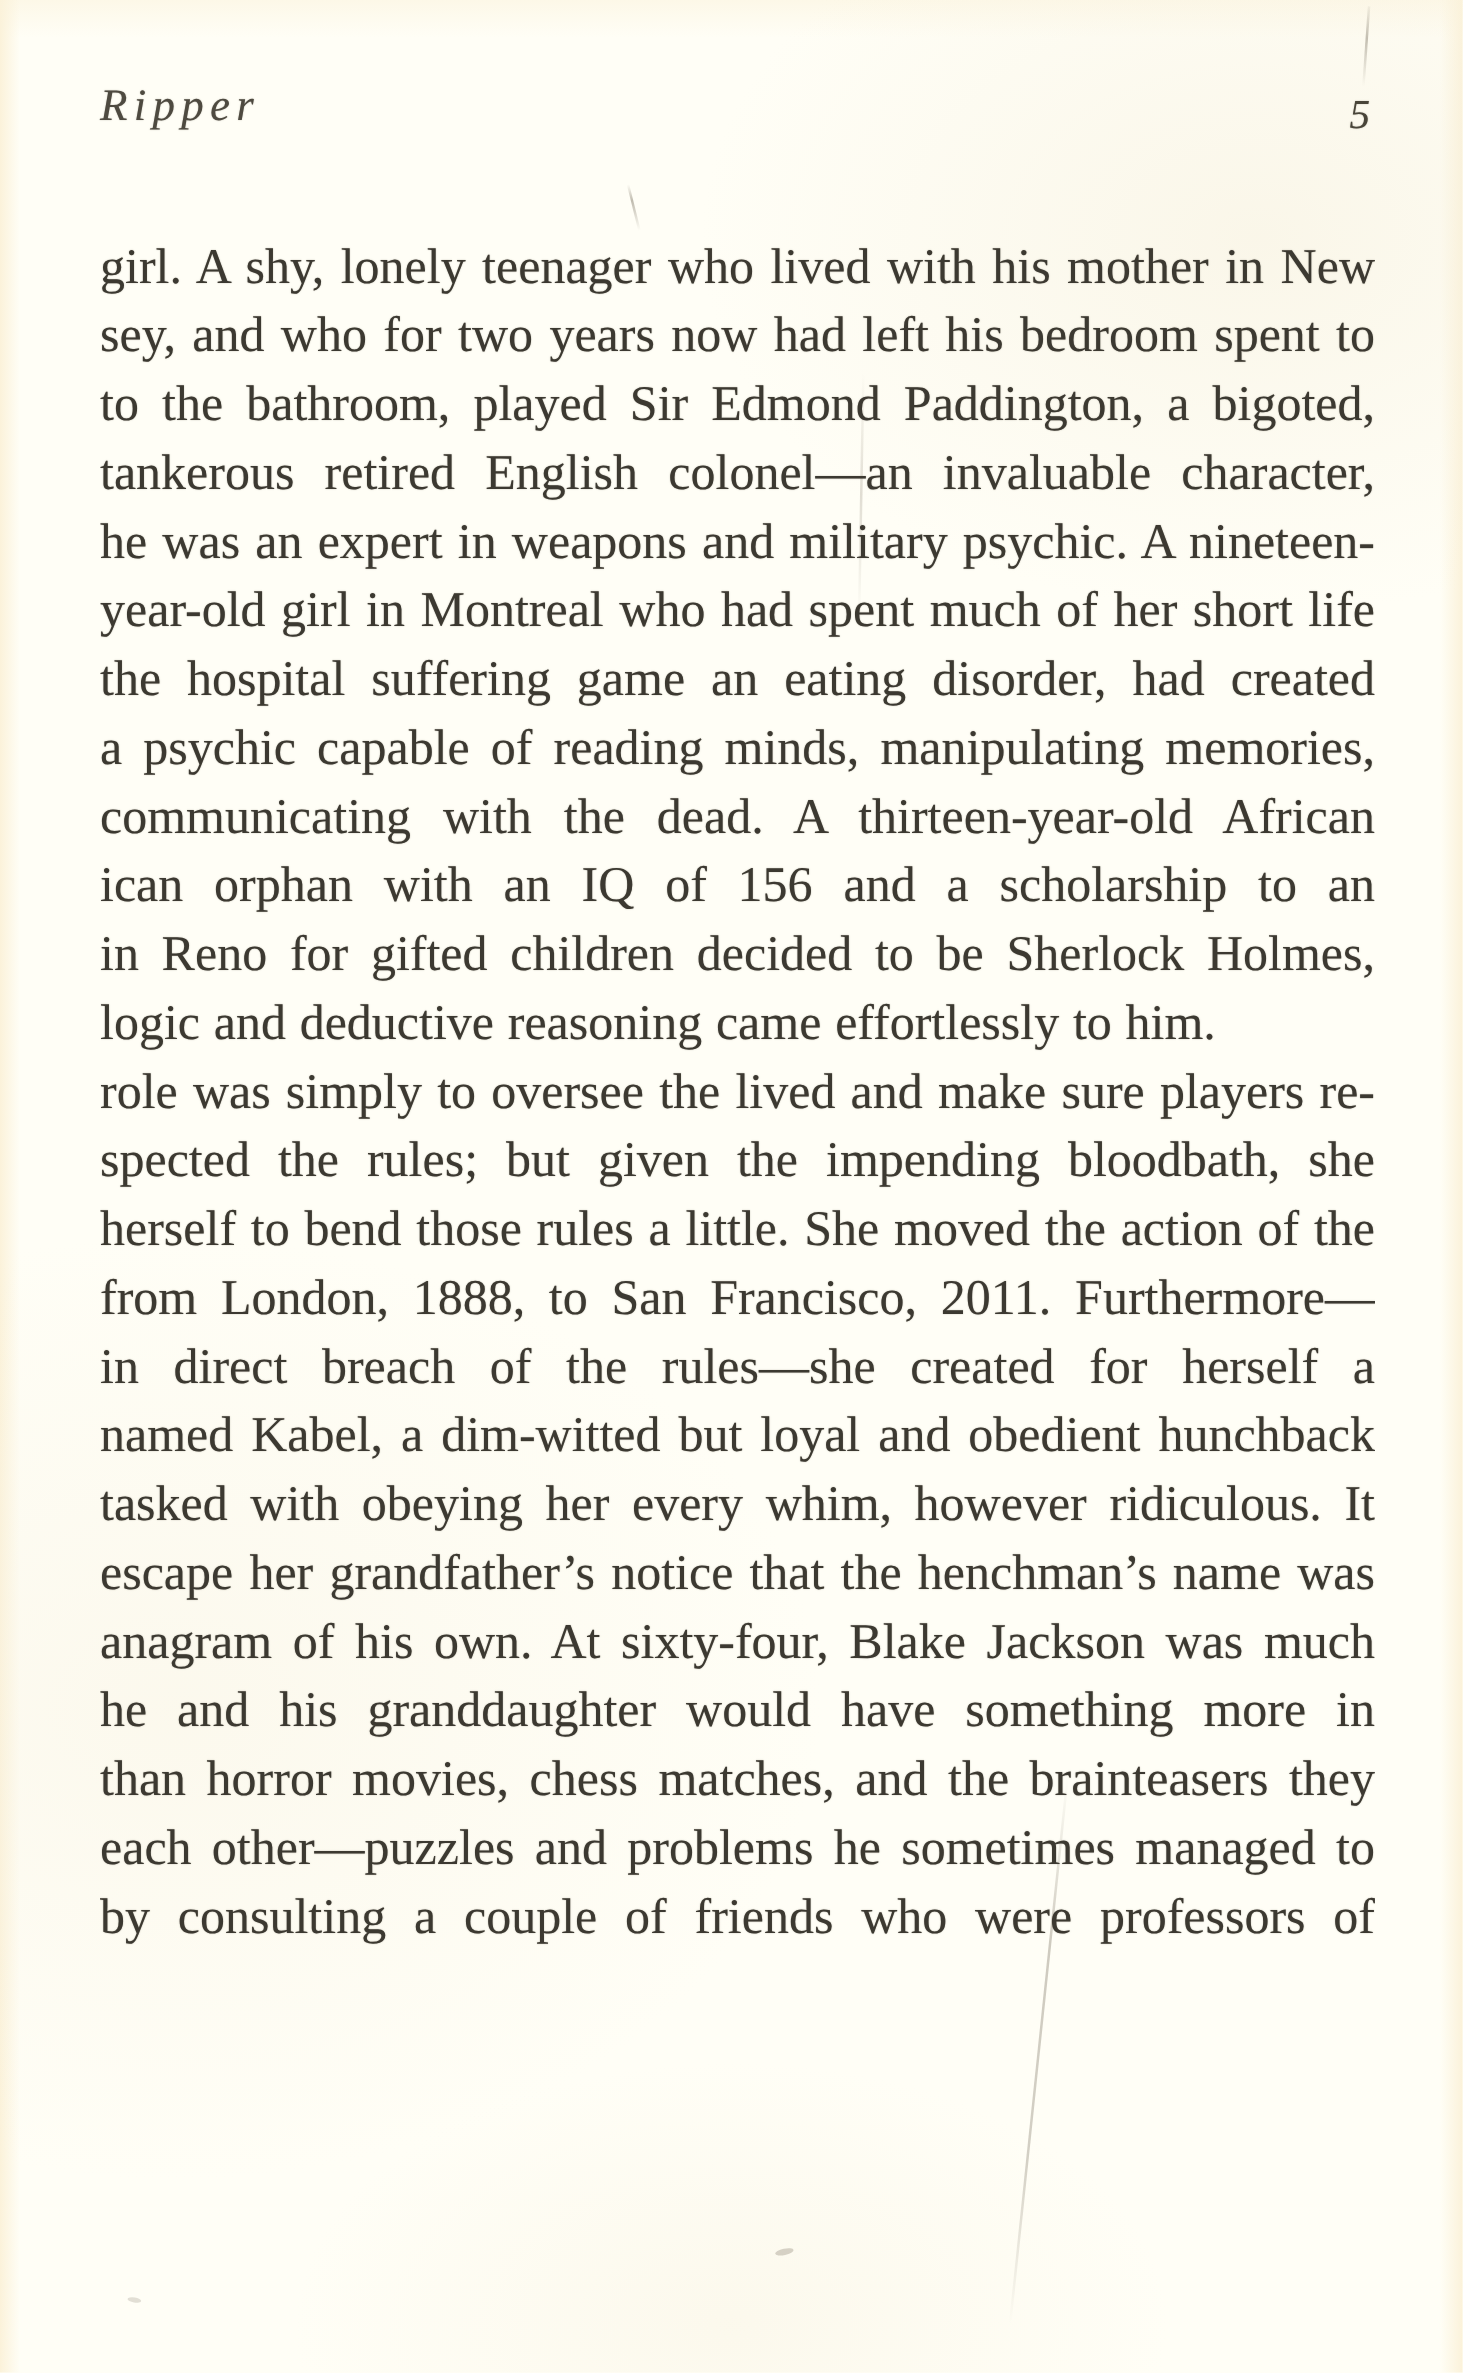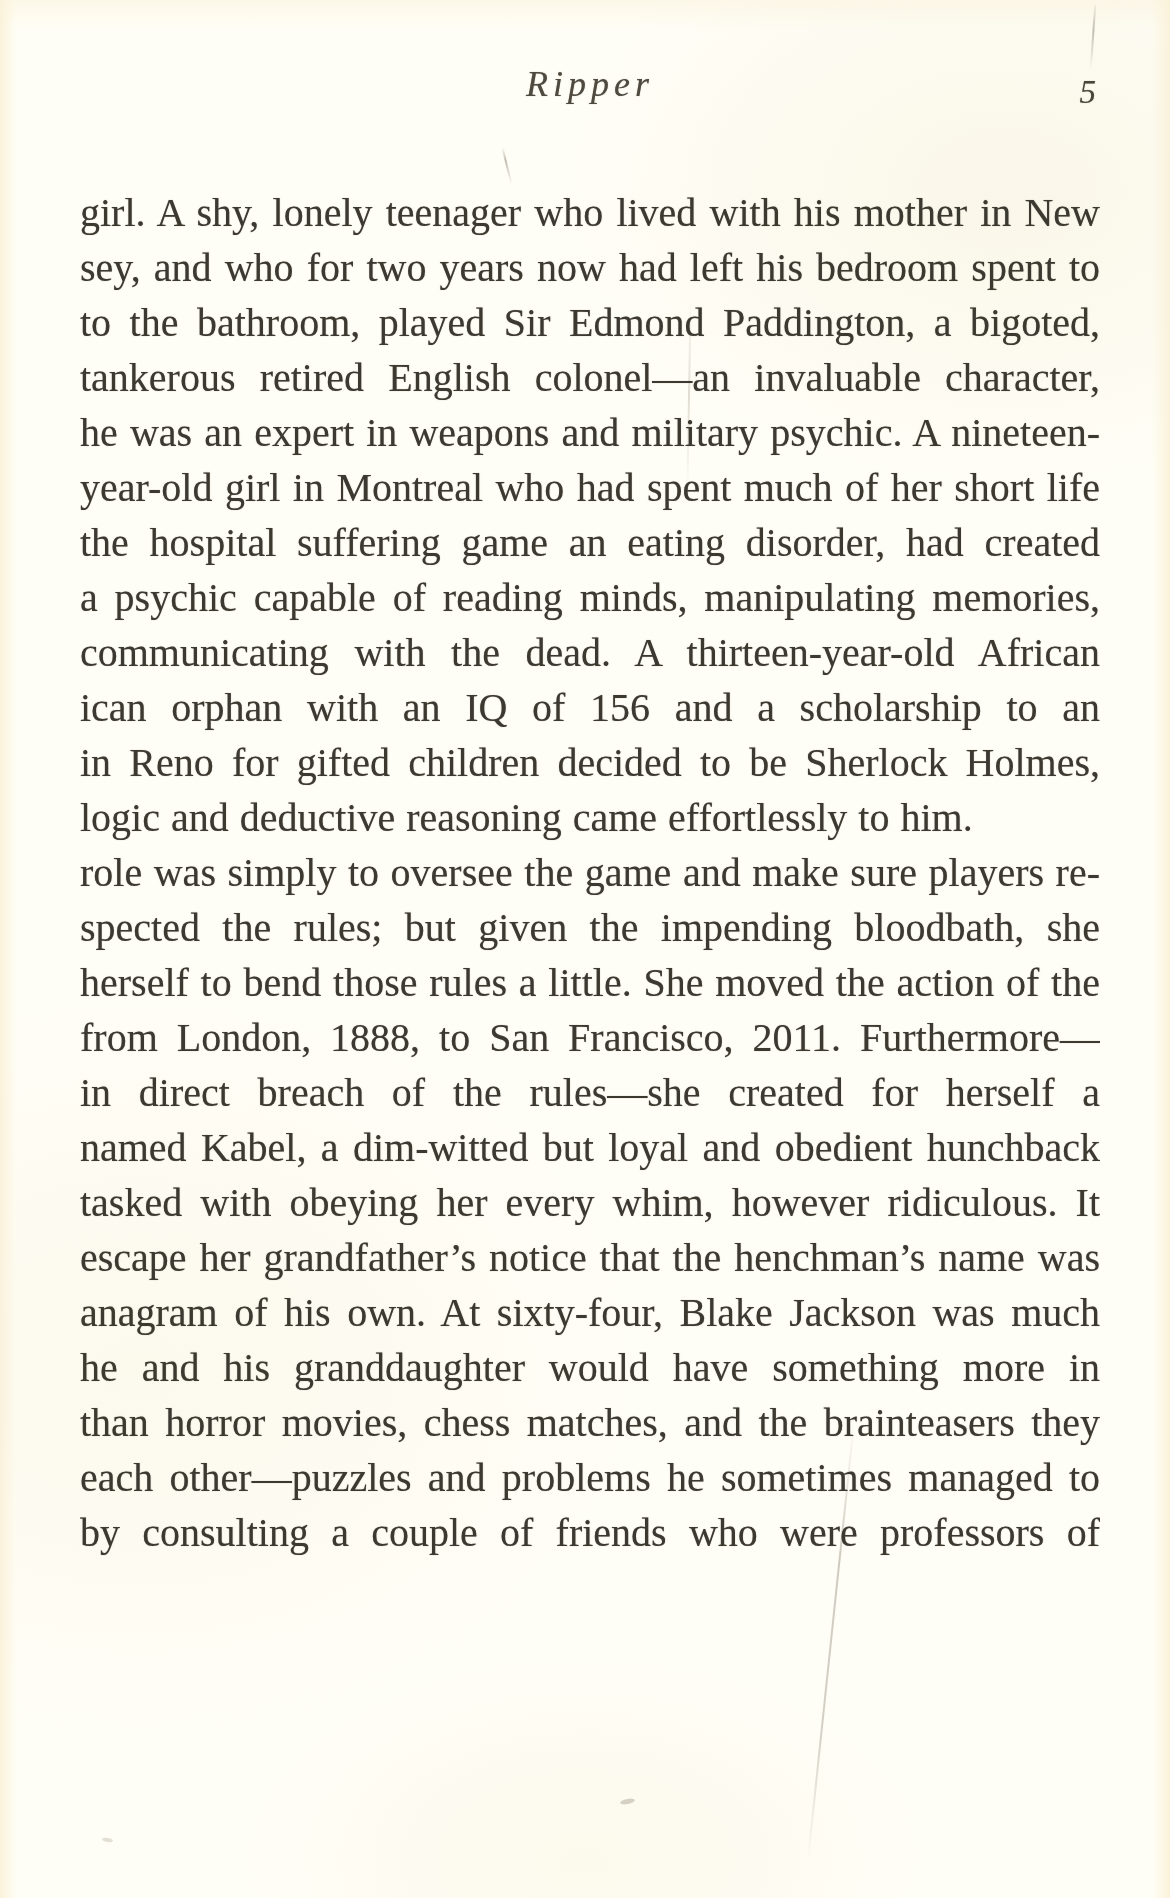--- a/index.html
+++ b/index.html
@@ -21,21 +21,21 @@
       radial-gradient(ellipse 740px 540px at 12% 72%, rgba(247,241,224,.40), rgba(247,241,224,0) 70%),
       radial-gradient(ellipse 500px 300px at 50% 98%, rgba(246,239,219,.35), rgba(246,239,219,0) 70%),
       linear-gradient(90deg, var(--edge) 0px, rgba(251,242,218,0) 16px, rgba(251,242,218,0) 1152px, var(--edge) 1170px),
       linear-gradient(180deg, rgba(251,243,220,.55) 0px, rgba(251,243,220,0) 30px),
       var(--paper);
   }
 
   
   .header-row{position:absolute;left:80px;top:62px;width:1020px;height:54px;}
   .running-head{
-    display:block;text-align:center;
+    display:block;
     font-style:italic;font-size:36px;line-height:44px;
     letter-spacing:5px;color:var(--head-ink);
     text-shadow:0 0 1px rgba(90,85,72,.55);
   }
   .page-number{
     position:absolute;right:4px;top:14px;
     font-style:italic;font-size:33px;line-height:33px;
     color:#494539;text-shadow:0 0 1px rgba(90,85,72,.5);
   }
 
@@ -101,21 +101,21 @@
       <div class="ln">to the bathroom, played Sir Edmond Paddington, a bigoted, can-</div>
       <div class="ln">tankerous retired English colonel—an invaluable character, since</div>
       <div class="ln">he was an expert in weapons and military psychic. A nineteen-</div>
       <div class="ln">year-old girl in Montreal who had spent much of her short life in</div>
       <div class="ln">the hospital suffering game an eating disorder, had created Abatha,</div>
       <div class="ln">a psychic capable of reading minds, manipulating memories, and</div>
       <div class="ln">communicating with the dead. A thirteen-year-old African Amer-</div>
       <div class="ln">ican orphan with an IQ of 156 and a scholarship to an academy</div>
       <div class="ln">in Reno for gifted children decided to be Sherlock Holmes, since</div>
       <div class="ln nj">logic and deductive reasoning came effortlessly to him.</div>
-      <div class="ln">role was simply to oversee the game and make sure players re-</div>
+      <div class="ln">role was simply to oversee the lived and make sure players re-</div>
       <div class="ln">spected the rules; but given the impending bloodbath, she allowed</div>
       <div class="ln">herself to bend those rules a little. She moved the action of the game</div>
       <div class="ln">from London, 1888, to San Francisco, 2011. Furthermore—now</div>
       <div class="ln">in direct breach of the rules—she created for herself a henchman</div>
       <div class="ln">named Kabel, a dim-witted but loyal and obedient hunchback she</div>
       <div class="ln">tasked with obeying her every whim, however ridiculous. It didn’t</div>
       <div class="ln">escape her grandfather’s notice that the henchman’s name was an</div>
       <div class="ln">anagram of his own. At sixty-four, Blake Jackson was much too</div>
       <div class="ln">he and his granddaughter would have something more in common</div>
       <div class="ln">than horror movies, chess matches, and the brainteasers they set</div>

